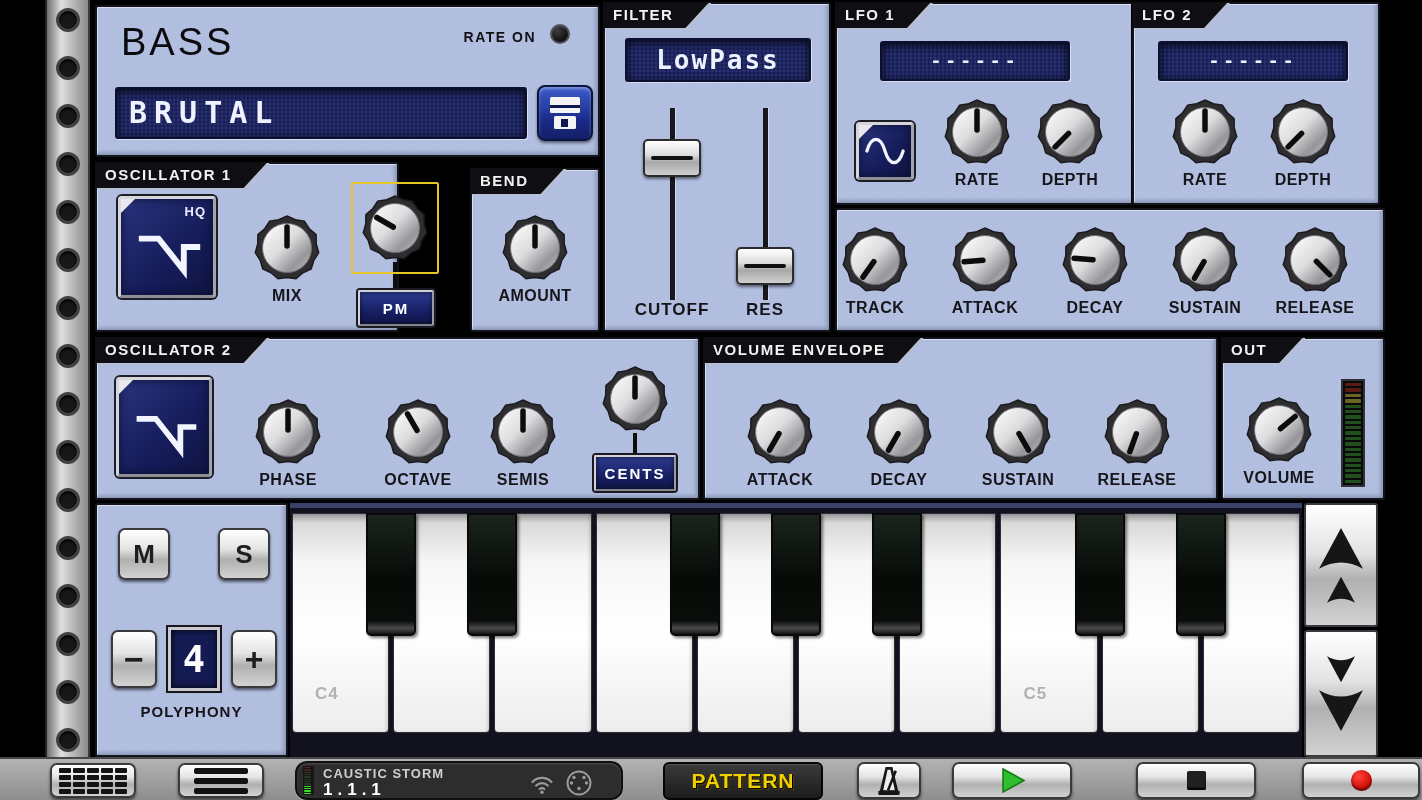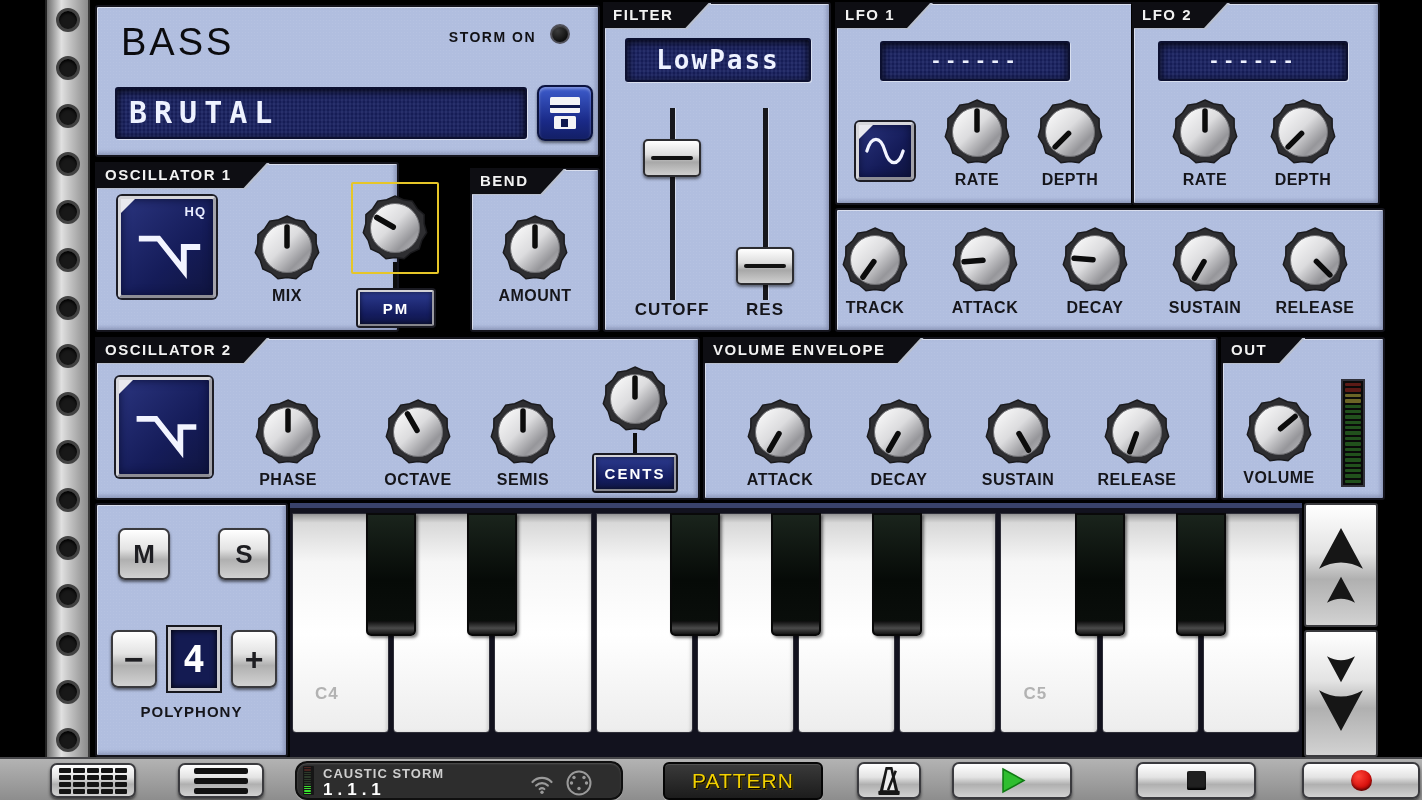--- a/index.html
+++ b/index.html
@@ -98,21 +98,21 @@
   .menu-ic{display:flex;flex-direction:column;gap:4px}
   .disp{position:absolute;background:#2d2d2d;border:2px solid #0f0f0f;border-radius:12px;
     box-shadow:inset 0 1px 2px rgba(255,255,255,.18),0 1px 0 rgba(255,255,255,.35)}
   .lvl{position:absolute;display:flex;flex-direction:column-reverse;gap:1px;background:#151515;padding:1px;border-radius:1px}
   .lvlseg{width:7px;flex:1;border-radius:1px}
   .appname{position:absolute;font-weight:bold;font-size:13px;color:#cfcfcf;letter-spacing:1px;white-space:nowrap}
   .version{position:absolute;font-weight:bold;font-size:17px;color:#fff;letter-spacing:5px}
   .pbtn{position:absolute;display:flex;align-items:center;justify-content:center;border-radius:6px;
     background:linear-gradient(180deg,#3a3a3a,#1c1c1c);border:2px solid #050505;
     box-shadow:0 1px 0 rgba(255,255,255,.4),inset 0 1px 0 rgba(255,255,255,.12);
-    color:#f2d000;font-weight:normal;font-size:21px;letter-spacing:1px;
+    color:#f2d000;font-weight:bold;font-size:21px;letter-spacing:1px;
     text-shadow:1px 1px 0 #000,2px 2px 0 #4d3e00}
   .stop-ic{width:19px;height:19px;background:#202020;border-radius:2px;box-shadow:inset 0 -2px 2px #000}
   .rec-ic{width:21px;height:21px;border-radius:50%;
     background:radial-gradient(circle at 35% 30%,#ff4438,#d70f0c 60%,#8f0503);box-shadow:inset 0 -2px 3px rgba(0,0,0,.5)}
 
   .led{position:absolute;border-radius:50%;background:radial-gradient(circle at 35% 30%,#3c3c3c,#101010 70%);
     border:2px solid #51515a;box-shadow:inset 0 1px 1px rgba(255,255,255,.2)}
   .bass-title{position:absolute;font-weight:normal;font-size:38px;letter-spacing:3px;color:#0b0b0e}
   .noteon-label{position:absolute;font-weight:bold;font-size:14px;letter-spacing:1.5px;color:#101014}
   .savebtn{position:absolute;display:flex;align-items:center;justify-content:center;border-radius:8px;
@@ -154,21 +154,21 @@
       <div class="hole" style="top: 488px;"></div>
       <div class="hole" style="top: 536px;"></div>
       <div class="hole" style="top: 584px;"></div>
       <div class="hole" style="top: 632px;"></div>
       <div class="hole" style="top: 680px;"></div>
       <div class="hole" style="top: 728px;"></div>
     </div>
 
   <div class="panel" style="left:95px;top:5px;width:505px;height:152px">
     <div class="bass-title" style="left:24px;top:14px">BASS</div>
-    <div class="noteon-label" style="right:62px;top:22px">STORM ON</div>
+    <div class="noteon-label" style="right:62px;top:22px">RATE ON</div>
     <div class="led" style="right:28px;top:17px;width:20px;height:20px"></div>
     <div class="lcd" style="position:absolute;left:18px;top:80px;width:412px;height:52px;font-size:30px;letter-spacing:7px;line-height:48px;padding-left:12px">BRUTAL</div>
     <div class="savebtn" style="left:440px;top:78px;width:56px;height:56px">
       <svg width="40" height="40" viewBox="0 0 40 40">
         <rect x="5" y="4" width="30" height="16" rx="1.5" fill="#f4f4f6"></rect>
         <rect x="5" y="12" width="30" height="3" fill="#10194f"></rect>
         <rect x="9" y="23" width="22" height="13" rx="1.5" fill="#f4f4f6"></rect>
         <rect x="16" y="26" width="7" height="8" fill="#10194f"></rect>
       </svg>
     </div>

